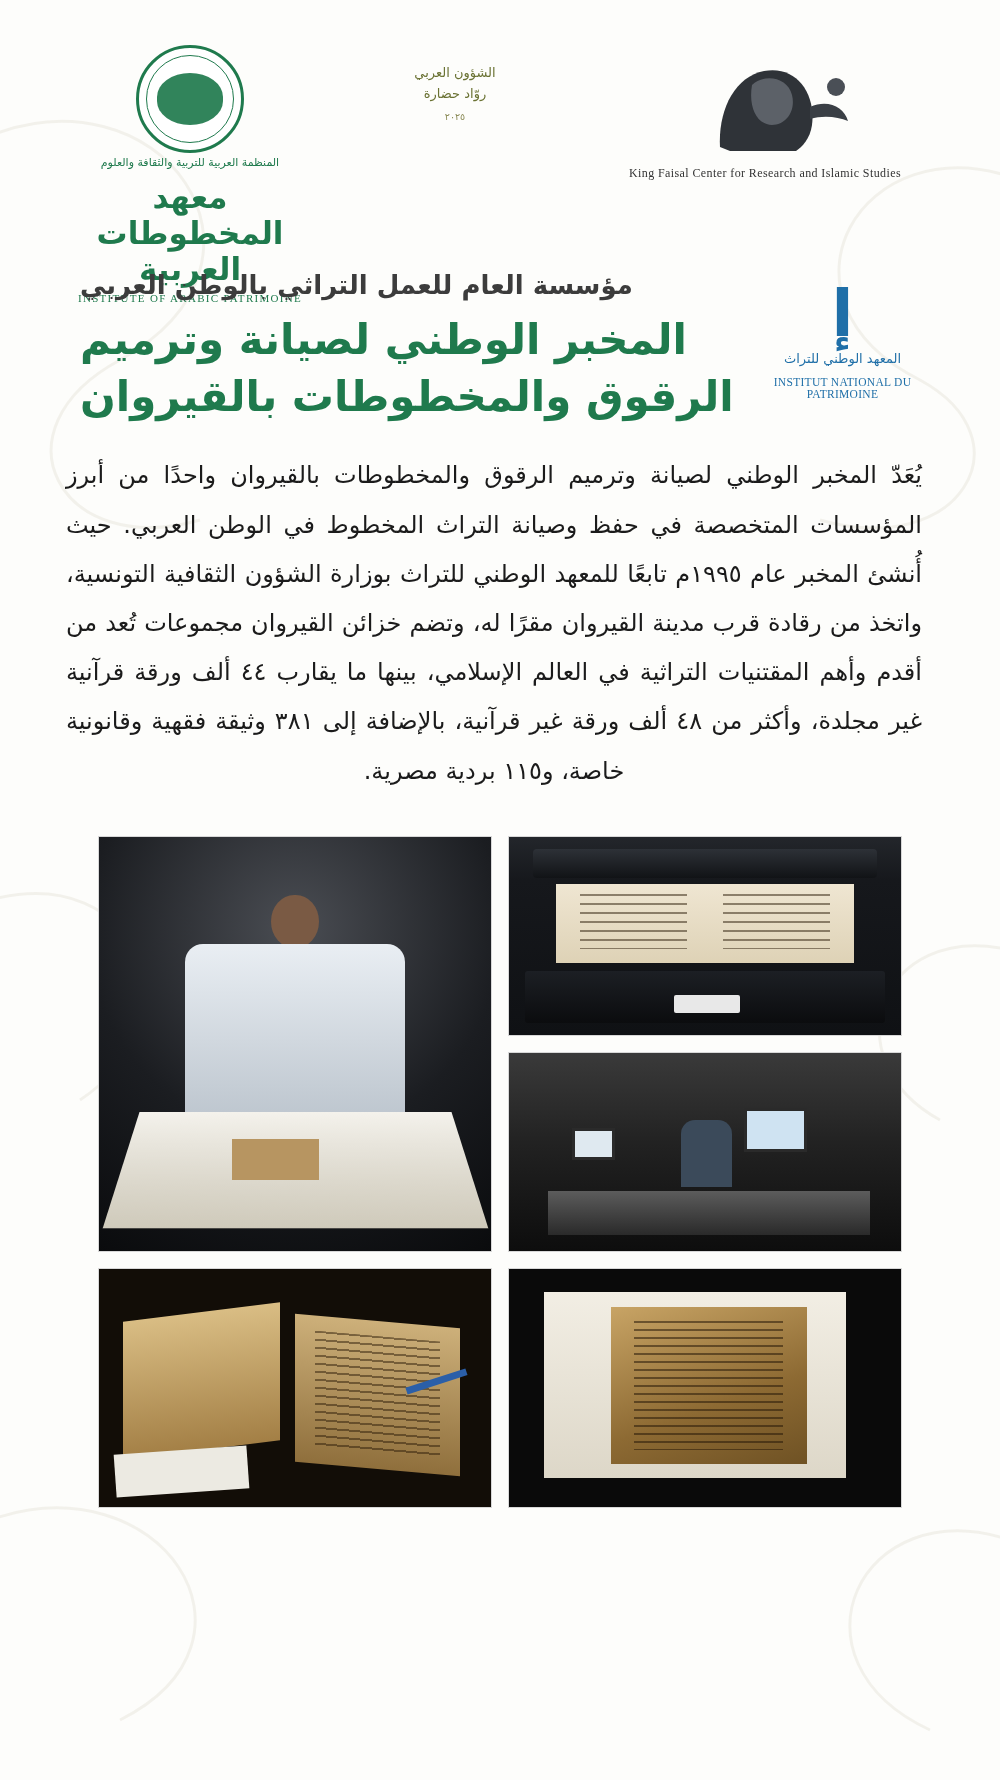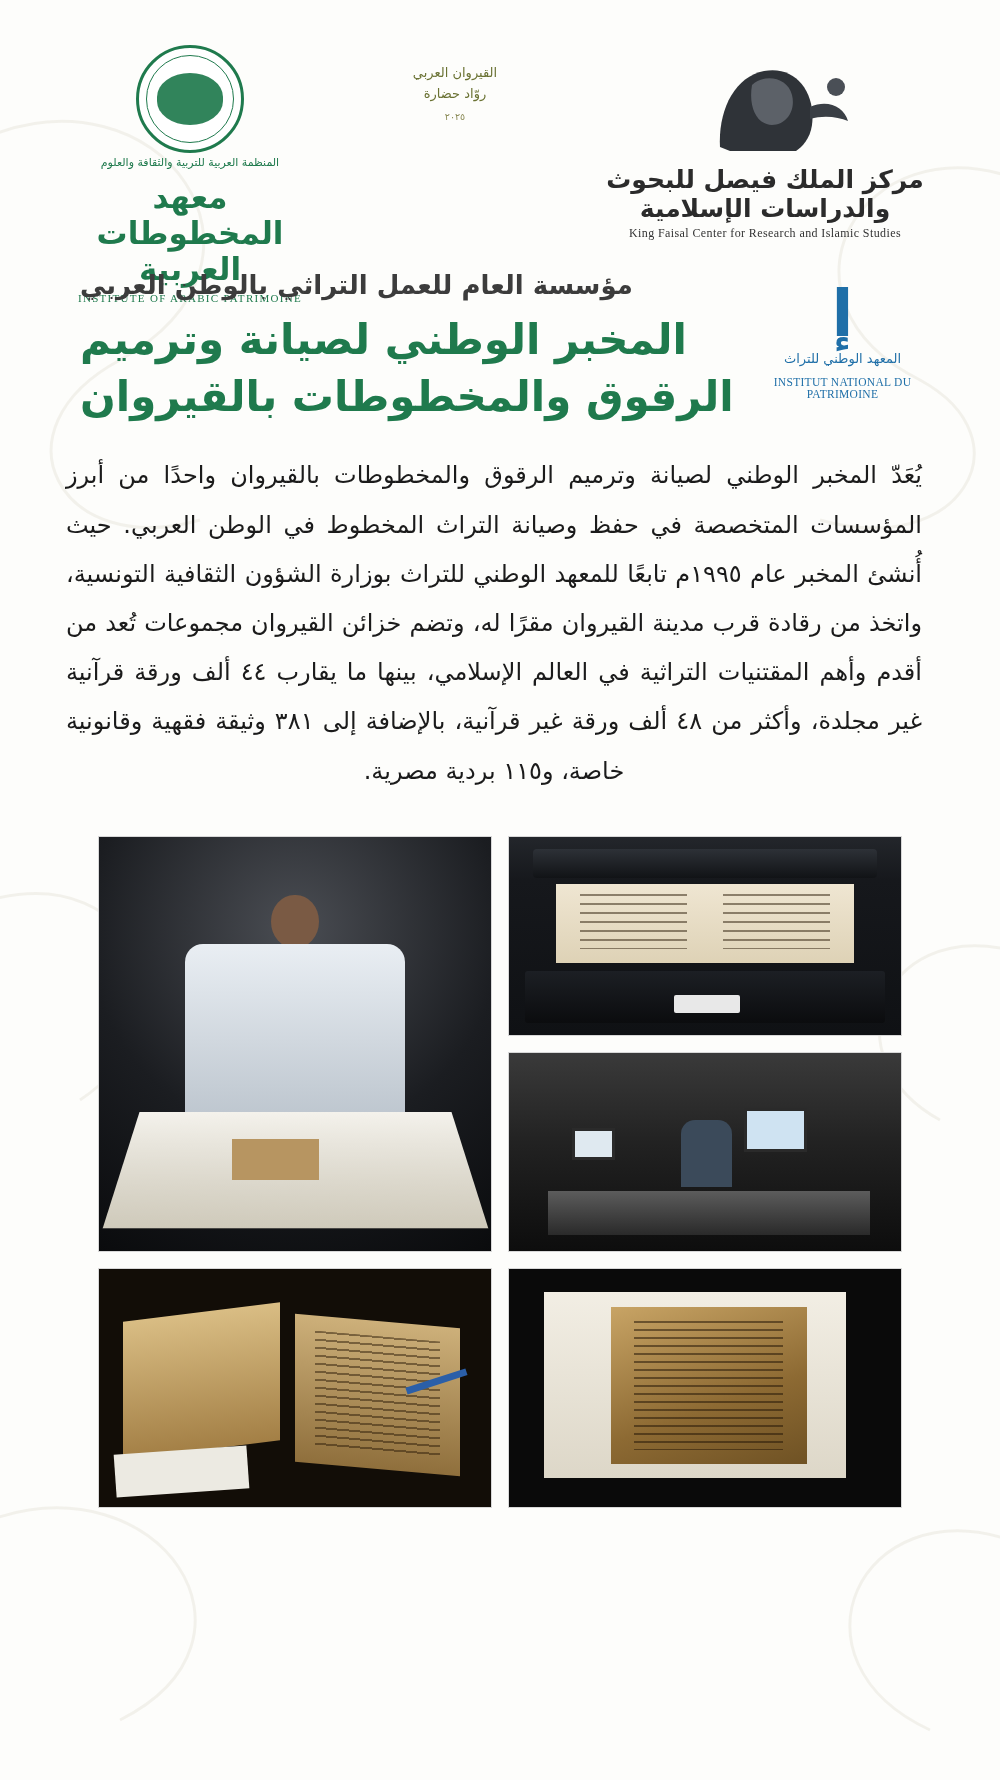--- a/index.html
+++ b/index.html
@@ -342,33 +342,32 @@
     <div class="logo-block logo-iam">
       <div class="iam-ring">
         <div class="iam-globe"></div>
       </div>
       <div class="iam-ar2">المنظمة العربية للتربية والثقافة والعلوم</div>
       <div class="iam-ar">معهد المخطوطات العربية</div>
       <div class="iam-en">INSTITUTE OF ARABIC PATRIMOINE</div>
     </div>
 
     <div class="logo-block logo-center">
-      <div class="c-sub">القيروان العربي</div>
+      <div class="c-sub">الشؤون العربي</div>
       <div class="c-sub">روّاد حضارة</div>
       <div class="c-small">٢٠٢٥</div>
     </div>
 
     <div class="logo-block logo-kfc">
       <svg class="kfc-art" width="210" height="112" viewBox="0 0 210 112">
         <path d="M60 96 C 58 60, 74 26, 104 20 C 136 14, 156 42, 152 74 C 150 88, 142 96, 136 100 L 70 100 Z" fill="#2f3338"></path>
         <path d="M92 34 C 104 22, 128 26, 132 44 C 136 60, 126 74, 112 74 C 98 74, 88 58, 92 34 Z" fill="#5c6168"></path>
         <path d="M150 56 C 168 48, 184 56, 188 70 C 178 66, 164 64, 150 68 Z" fill="#3a3f45"></path>
         <circle cx="176" cy="36" r="9" fill="#4a4f56"></circle>
       </svg>
-      <div class="kfc-ar">مركز الملك فيصل للبحوث والدراسات الإسلامية</div>
       <div class="kfc-en">King Faisal Center for Research and Islamic Studies</div>
     </div>
   </div>
 
   <div class="title-wrap">
     <div class="inp-logo">
       <div class="inp-mark">إ</div>
       <div class="inp-ar">المعهد الوطني للتراث</div>
       <div class="inp-en">INSTITUT NATIONAL DU PATRIMOINE</div>
     </div>

